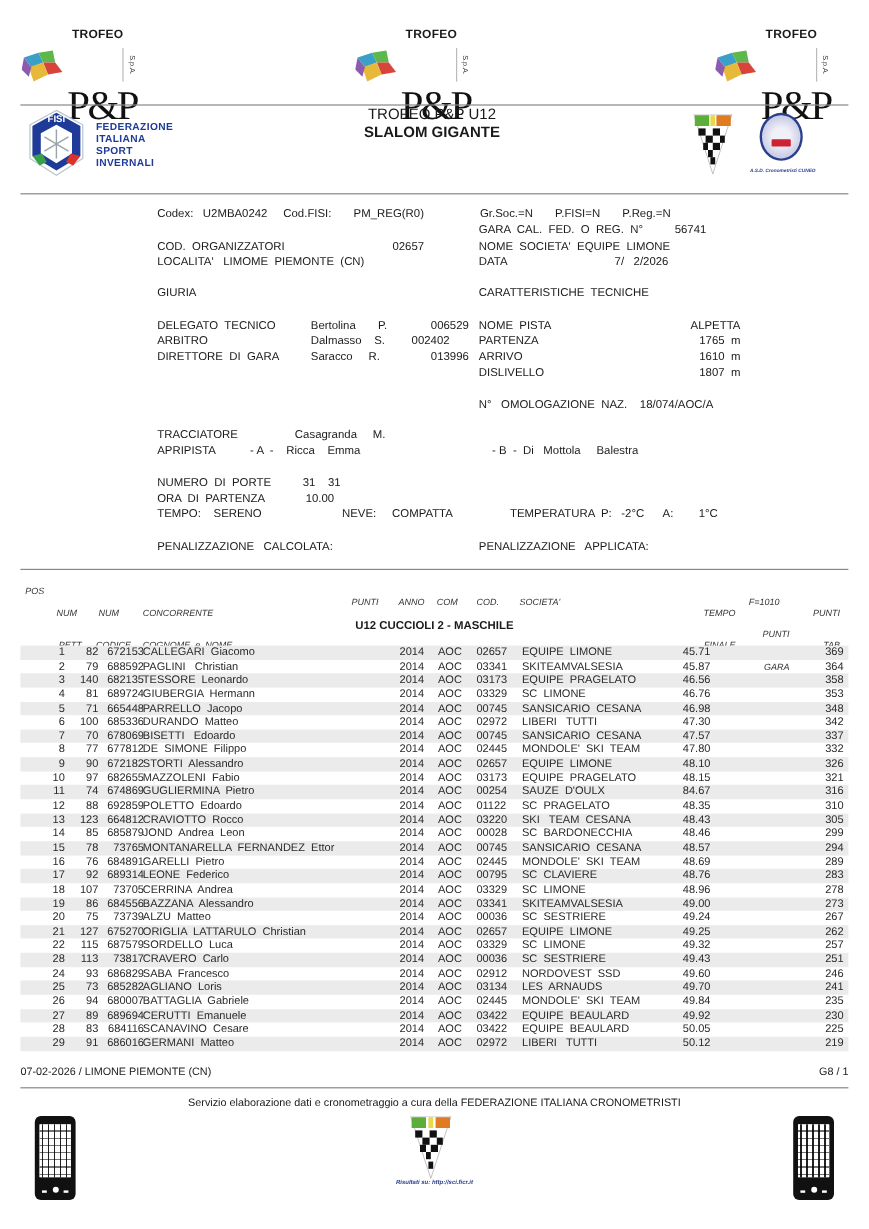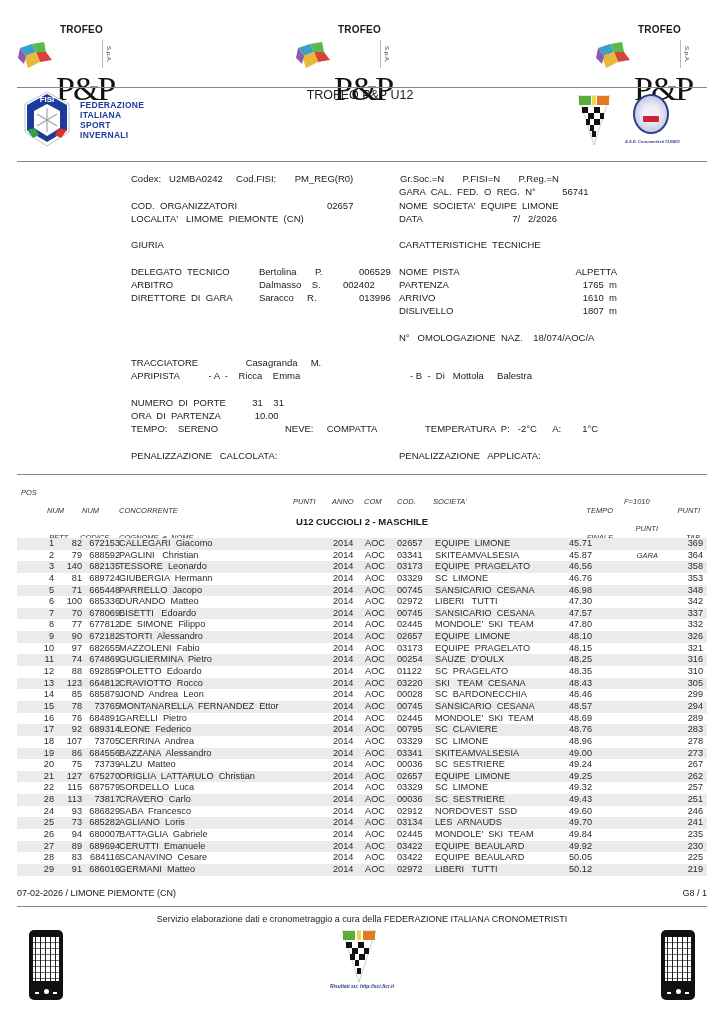--- a/index.html
+++ b/index.html
@@ -130,20 +130,21 @@
 </svg>
 <div class="fisi-text">
   <div>FEDERAZIONE</div>
   <div>ITALIANA</div>
   <div>SPORT</div>
   <div>INVERNALI</div>
 </div>
 
 <div class="title-block">
   <div class="t1">TROFEO P&amp;P U12</div>
+  <div class="t2">SLALOM GIGANTE</div>
 </div>
 
 <svg class="ficr-logo" viewBox="0 0 32 50">
   <path d="M0 0 L32 0 L16 50 Z" fill="#ffffff" stroke="#999" stroke-width="0.5"></path>
   <rect x="1" y="1" width="12" height="9" fill="#5cae3a"></rect>
   <rect x="19" y="1" width="12" height="9" fill="#e07b22"></rect>
   <rect x="14" y="1" width="4" height="9" fill="#e8d84a"></rect>
   <g fill="#111">
     <rect x="4" y="12" width="6" height="6"></rect>
       <rect x="16" y="12" width="6" height="6"></rect>
@@ -244,21 +245,21 @@
     <div class="row odd"><span class="c-pos">1</span><span class="c-bib">82</span><span class="c-code">672153</span><span class="c-name">CALLEGARI  Giacomo</span><span class="c-year">2014</span><span class="c-com">AOC</span><span class="c-cod">02657</span><span class="c-soc">EQUIPE  LIMONE</span><span class="c-time">45.71</span><span class="c-tab">369</span></div>
     <div class="row"><span class="c-pos">2</span><span class="c-bib">79</span><span class="c-code">688592</span><span class="c-name">PAGLINI   Christian</span><span class="c-year">2014</span><span class="c-com">AOC</span><span class="c-cod">03341</span><span class="c-soc">SKITEAMVALSESIA</span><span class="c-time">45.87</span><span class="c-tab">364</span></div>
     <div class="row odd"><span class="c-pos">3</span><span class="c-bib">140</span><span class="c-code">682135</span><span class="c-name">TESSORE  Leonardo</span><span class="c-year">2014</span><span class="c-com">AOC</span><span class="c-cod">03173</span><span class="c-soc">EQUIPE  PRAGELATO</span><span class="c-time">46.56</span><span class="c-tab">358</span></div>
     <div class="row"><span class="c-pos">4</span><span class="c-bib">81</span><span class="c-code">689724</span><span class="c-name">GIUBERGIA  Hermann</span><span class="c-year">2014</span><span class="c-com">AOC</span><span class="c-cod">03329</span><span class="c-soc">SC  LIMONE</span><span class="c-time">46.76</span><span class="c-tab">353</span></div>
     <div class="row odd"><span class="c-pos">5</span><span class="c-bib">71</span><span class="c-code">665448</span><span class="c-name">PARRELLO  Jacopo</span><span class="c-year">2014</span><span class="c-com">AOC</span><span class="c-cod">00745</span><span class="c-soc">SANSICARIO  CESANA</span><span class="c-time">46.98</span><span class="c-tab">348</span></div>
     <div class="row"><span class="c-pos">6</span><span class="c-bib">100</span><span class="c-code">685336</span><span class="c-name">DURANDO  Matteo</span><span class="c-year">2014</span><span class="c-com">AOC</span><span class="c-cod">02972</span><span class="c-soc">LIBERI   TUTTI</span><span class="c-time">47.30</span><span class="c-tab">342</span></div>
     <div class="row odd"><span class="c-pos">7</span><span class="c-bib">70</span><span class="c-code">678069</span><span class="c-name">BISETTI   Edoardo</span><span class="c-year">2014</span><span class="c-com">AOC</span><span class="c-cod">00745</span><span class="c-soc">SANSICARIO  CESANA</span><span class="c-time">47.57</span><span class="c-tab">337</span></div>
     <div class="row"><span class="c-pos">8</span><span class="c-bib">77</span><span class="c-code">677812</span><span class="c-name">DE  SIMONE  Filippo</span><span class="c-year">2014</span><span class="c-com">AOC</span><span class="c-cod">02445</span><span class="c-soc">MONDOLE'  SKI  TEAM</span><span class="c-time">47.80</span><span class="c-tab">332</span></div>
     <div class="row odd"><span class="c-pos">9</span><span class="c-bib">90</span><span class="c-code">672182</span><span class="c-name">STORTI  Alessandro</span><span class="c-year">2014</span><span class="c-com">AOC</span><span class="c-cod">02657</span><span class="c-soc">EQUIPE  LIMONE</span><span class="c-time">48.10</span><span class="c-tab">326</span></div>
     <div class="row"><span class="c-pos">10</span><span class="c-bib">97</span><span class="c-code">682655</span><span class="c-name">MAZZOLENI  Fabio</span><span class="c-year">2014</span><span class="c-com">AOC</span><span class="c-cod">03173</span><span class="c-soc">EQUIPE  PRAGELATO</span><span class="c-time">48.15</span><span class="c-tab">321</span></div>
-    <div class="row odd"><span class="c-pos">11</span><span class="c-bib">74</span><span class="c-code">674869</span><span class="c-name">GUGLIERMINA  Pietro</span><span class="c-year">2014</span><span class="c-com">AOC</span><span class="c-cod">00254</span><span class="c-soc">SAUZE  D'OULX</span><span class="c-time">48.25</span><span class="c-tab">316</span></div>
+    <div class="row odd"><span class="c-pos">11</span><span class="c-bib">74</span><span class="c-code">674869</span><span class="c-name">GUGLIERMINA  Pietro</span><span class="c-year">2014</span><span class="c-com">AOC</span><span class="c-cod">00254</span><span class="c-soc">SAUZE  D'OULX</span><span class="c-time">84.67</span><span class="c-tab">316</span></div>
     <div class="row"><span class="c-pos">12</span><span class="c-bib">88</span><span class="c-code">692859</span><span class="c-name">POLETTO  Edoardo</span><span class="c-year">2014</span><span class="c-com">AOC</span><span class="c-cod">01122</span><span class="c-soc">SC  PRAGELATO</span><span class="c-time">48.35</span><span class="c-tab">310</span></div>
     <div class="row odd"><span class="c-pos">13</span><span class="c-bib">123</span><span class="c-code">664812</span><span class="c-name">CRAVIOTTO  Rocco</span><span class="c-year">2014</span><span class="c-com">AOC</span><span class="c-cod">03220</span><span class="c-soc">SKI   TEAM  CESANA</span><span class="c-time">48.43</span><span class="c-tab">305</span></div>
     <div class="row"><span class="c-pos">14</span><span class="c-bib">85</span><span class="c-code">685879</span><span class="c-name">JOND  Andrea  Leon</span><span class="c-year">2014</span><span class="c-com">AOC</span><span class="c-cod">00028</span><span class="c-soc">SC  BARDONECCHIA</span><span class="c-time">48.46</span><span class="c-tab">299</span></div>
     <div class="row odd"><span class="c-pos">15</span><span class="c-bib">78</span><span class="c-code">73765</span><span class="c-name">MONTANARELLA  FERNANDEZ  Ettor</span><span class="c-year">2014</span><span class="c-com">AOC</span><span class="c-cod">00745</span><span class="c-soc">SANSICARIO  CESANA</span><span class="c-time">48.57</span><span class="c-tab">294</span></div>
     <div class="row"><span class="c-pos">16</span><span class="c-bib">76</span><span class="c-code">684891</span><span class="c-name">GARELLI  Pietro</span><span class="c-year">2014</span><span class="c-com">AOC</span><span class="c-cod">02445</span><span class="c-soc">MONDOLE'  SKI  TEAM</span><span class="c-time">48.69</span><span class="c-tab">289</span></div>
     <div class="row odd"><span class="c-pos">17</span><span class="c-bib">92</span><span class="c-code">689314</span><span class="c-name">LEONE  Federico</span><span class="c-year">2014</span><span class="c-com">AOC</span><span class="c-cod">00795</span><span class="c-soc">SC  CLAVIERE</span><span class="c-time">48.76</span><span class="c-tab">283</span></div>
     <div class="row"><span class="c-pos">18</span><span class="c-bib">107</span><span class="c-code">73705</span><span class="c-name">CERRINA  Andrea</span><span class="c-year">2014</span><span class="c-com">AOC</span><span class="c-cod">03329</span><span class="c-soc">SC  LIMONE</span><span class="c-time">48.96</span><span class="c-tab">278</span></div>
     <div class="row odd"><span class="c-pos">19</span><span class="c-bib">86</span><span class="c-code">684556</span><span class="c-name">BAZZANA  Alessandro</span><span class="c-year">2014</span><span class="c-com">AOC</span><span class="c-cod">03341</span><span class="c-soc">SKITEAMVALSESIA</span><span class="c-time">49.00</span><span class="c-tab">273</span></div>
     <div class="row"><span class="c-pos">20</span><span class="c-bib">75</span><span class="c-code">73739</span><span class="c-name">ALZU  Matteo</span><span class="c-year">2014</span><span class="c-com">AOC</span><span class="c-cod">00036</span><span class="c-soc">SC  SESTRIERE</span><span class="c-time">49.24</span><span class="c-tab">267</span></div>
     <div class="row odd"><span class="c-pos">21</span><span class="c-bib">127</span><span class="c-code">675270</span><span class="c-name">ORIGLIA  LATTARULO  Christian</span><span class="c-year">2014</span><span class="c-com">AOC</span><span class="c-cod">02657</span><span class="c-soc">EQUIPE  LIMONE</span><span class="c-time">49.25</span><span class="c-tab">262</span></div>

